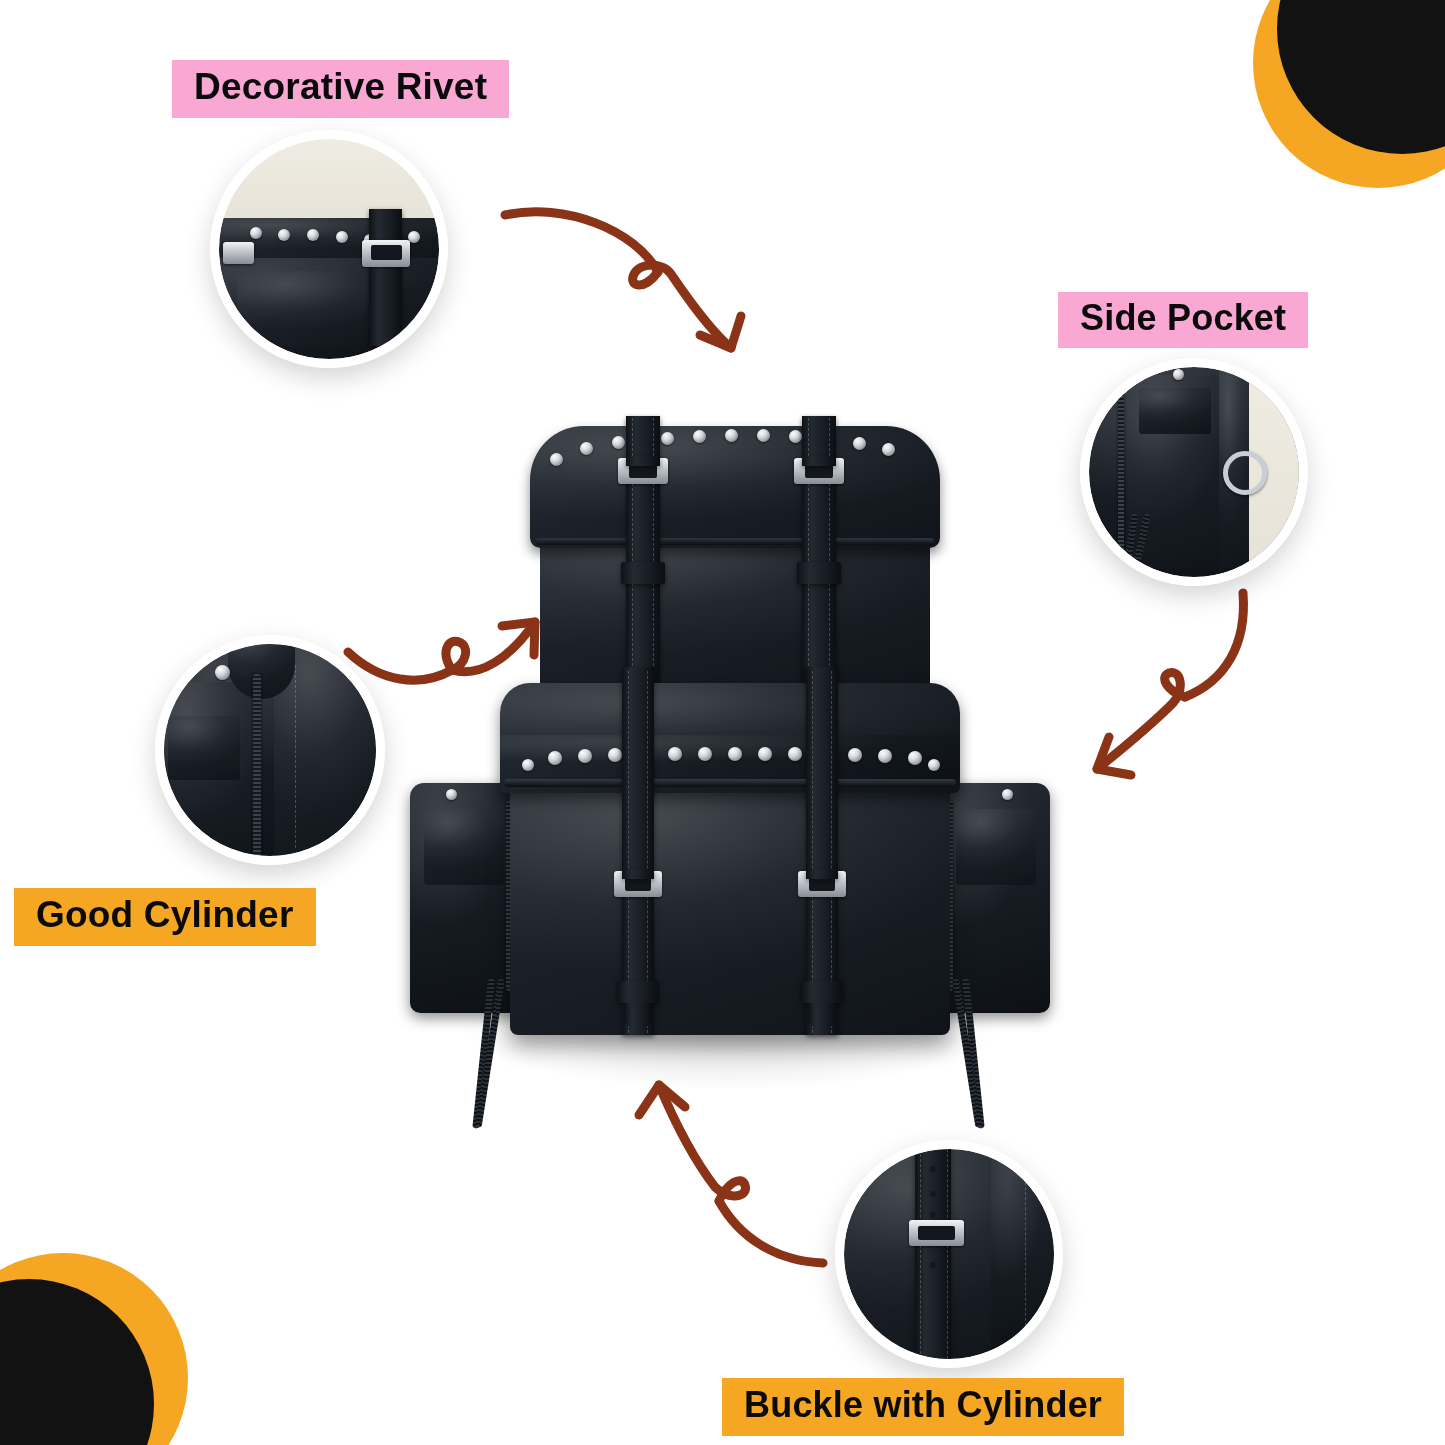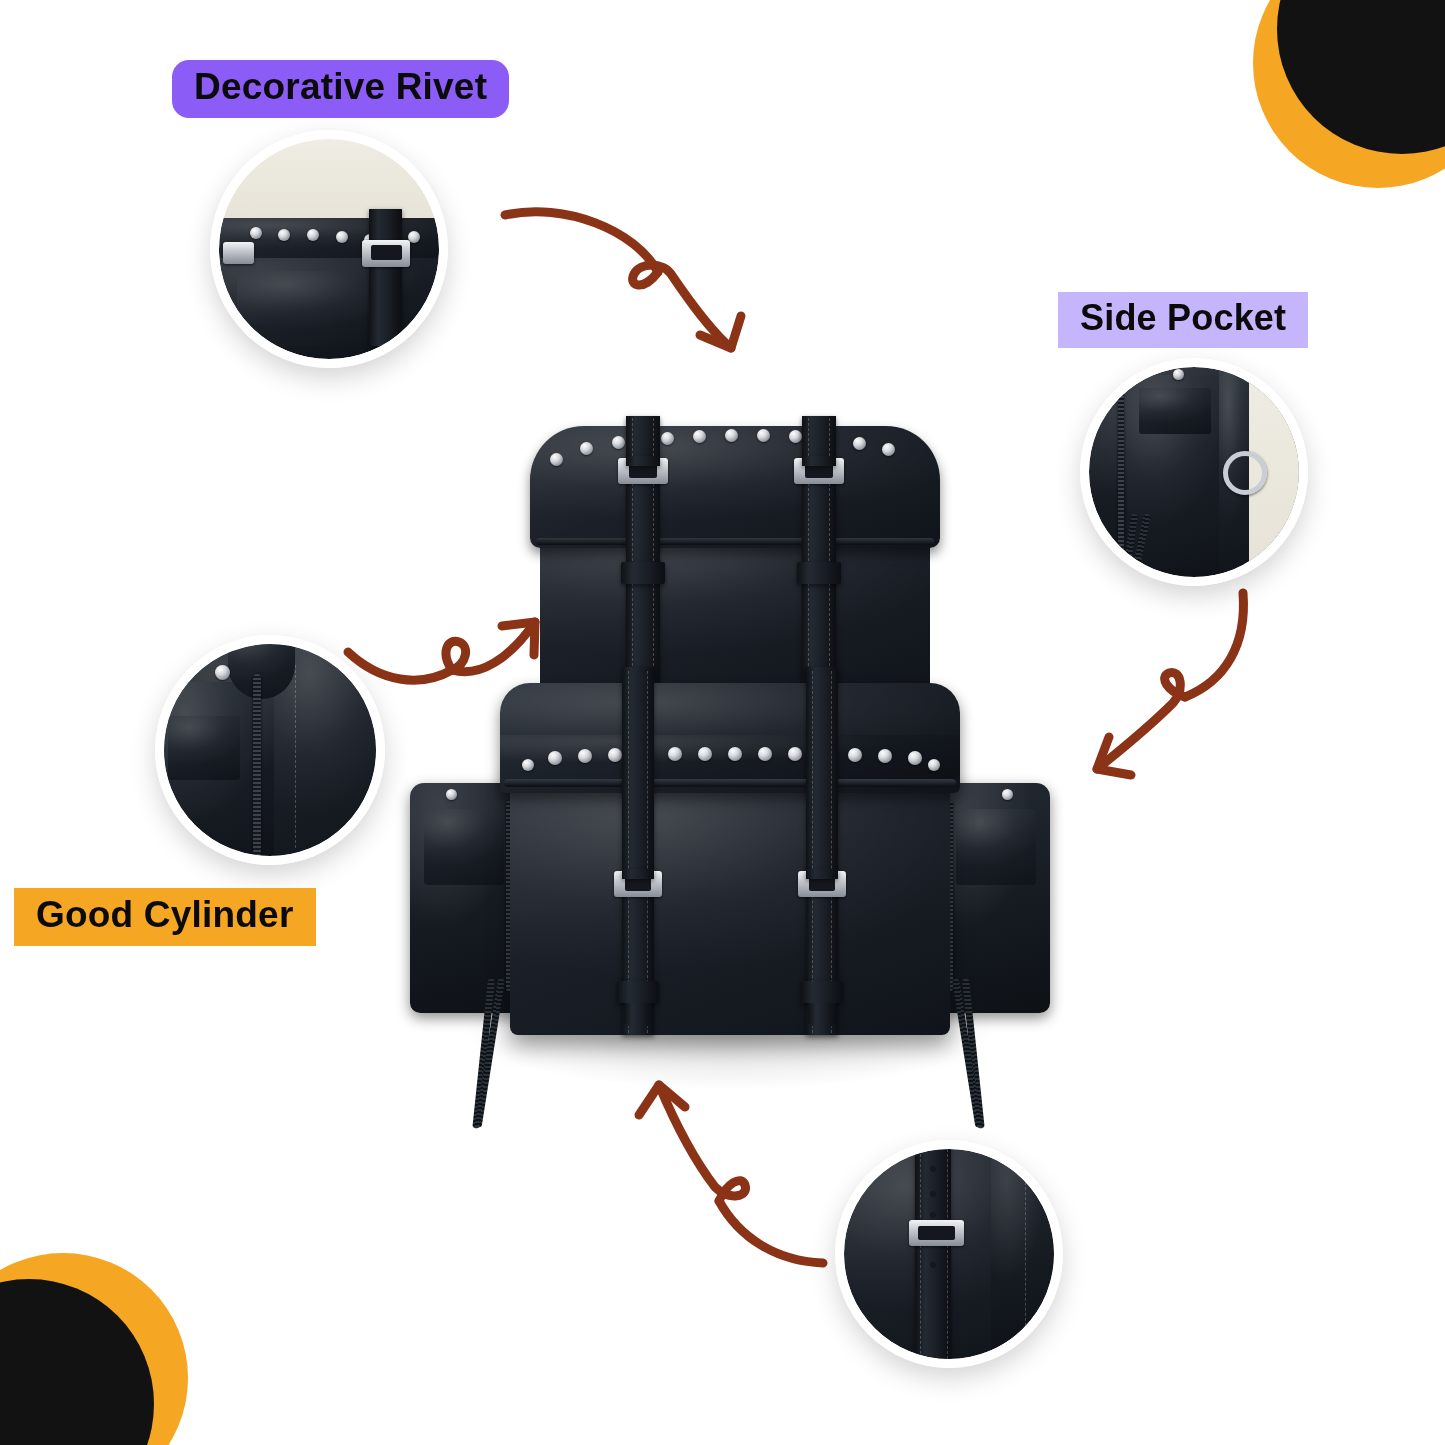--- a/index.html
+++ b/index.html
@@ -378,20 +378,21 @@
       <div class="buckle" style="left:31%; top:34%; width:26%; height:12%;"></div>
       <div class="buckle-hole" style="left:35%; top:36.5%; width:18%; height:7%;"></div>
       <div class="buckle-hole" style="left:41%; top:8%; width:6px; height:6px; border-radius:50%;"></div>
       <div class="buckle-hole" style="left:41%; top:20%; width:6px; height:6px; border-radius:50%;"></div>
       <div class="buckle-hole" style="left:41%; top:30%; width:6px; height:6px; border-radius:50%;"></div>
       <div class="buckle-hole" style="left:41%; top:54%; width:6px; height:6px; border-radius:50%;"></div>
     </div>
     <div class="ring"></div>
   </div>
 
-  <div class="chip" style="left:172px; top:60px; height:58px; font-size:37px; background:#8b5cf6;border-radius:17px;">Decorative Rivet</div>
-
-  <div class="chip" style="left:1058px; top:292px; height:56px; font-size:36px; background:#c4b5fd;">Side Pocket</div>
+  <div class="chip" style="left:172px; top:60px; height:58px; font-size:37px; background:#f9a8d4;">Decorative Rivet</div>
+
+  <div class="chip" style="left:1058px; top:292px; height:56px; font-size:36px; background:#f9a8d4;">Side Pocket</div>
 
   <div class="chip" style="left:14px; top:888px; height:58px; font-size:37px; background:#f5a623;">Good Cylinder</div>
 
+  <div class="chip" style="left:722px; top:1378px; height:58px; font-size:36px; background:#f5a623;">Buckle with Cylinder</div>
 
 </div>
 
 </body></html>

